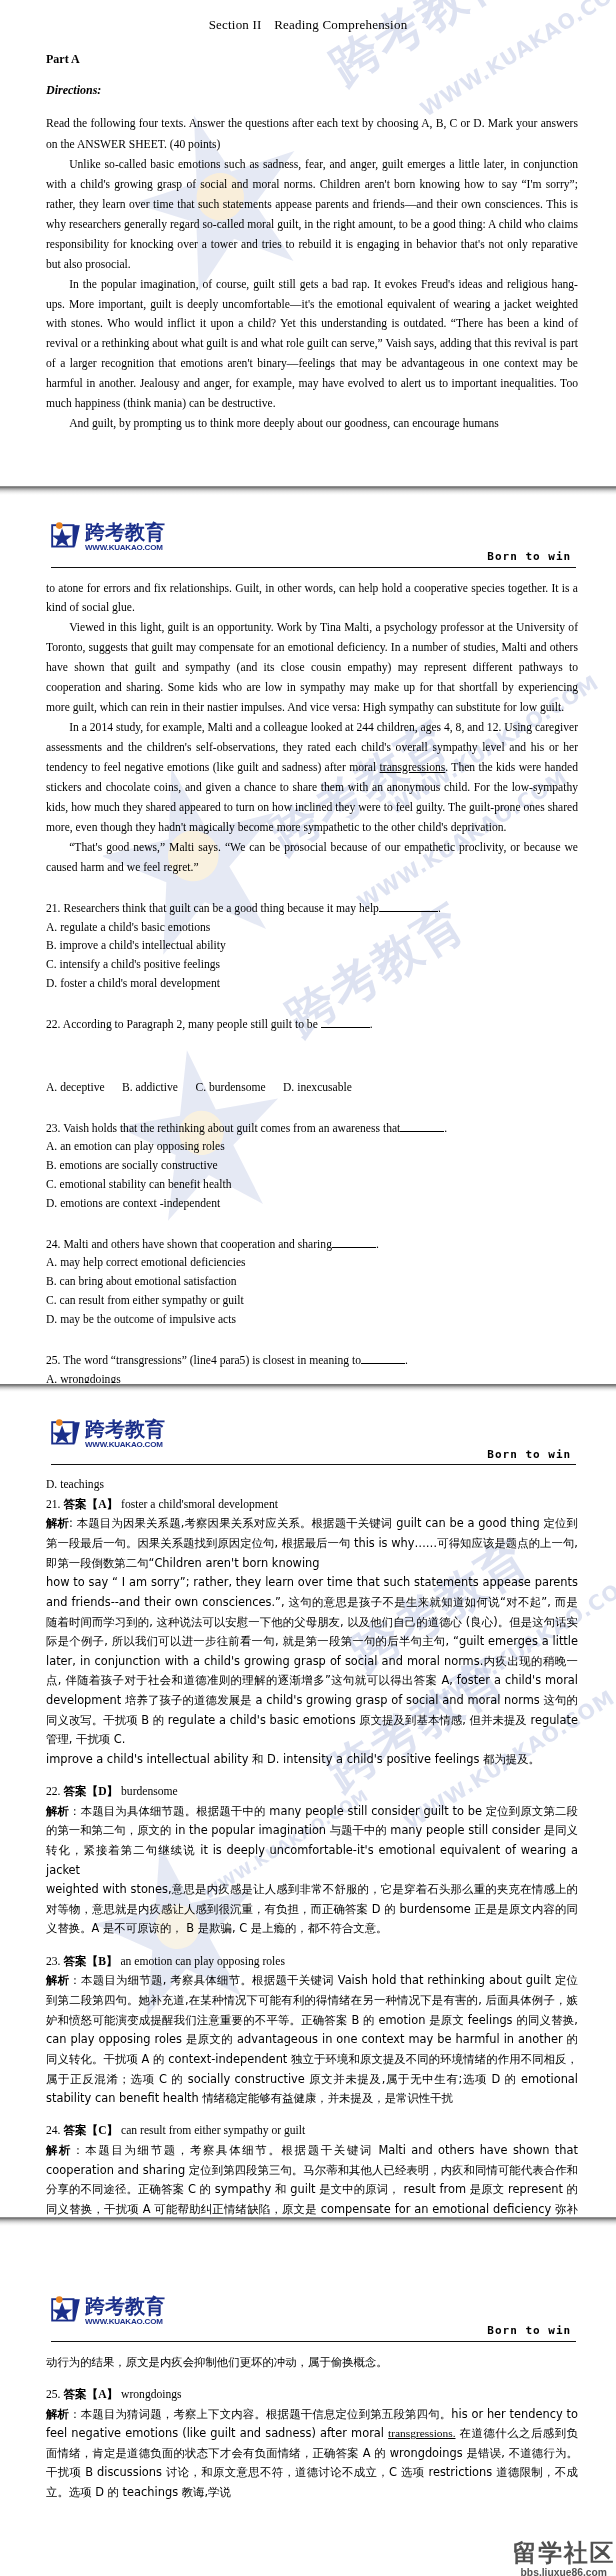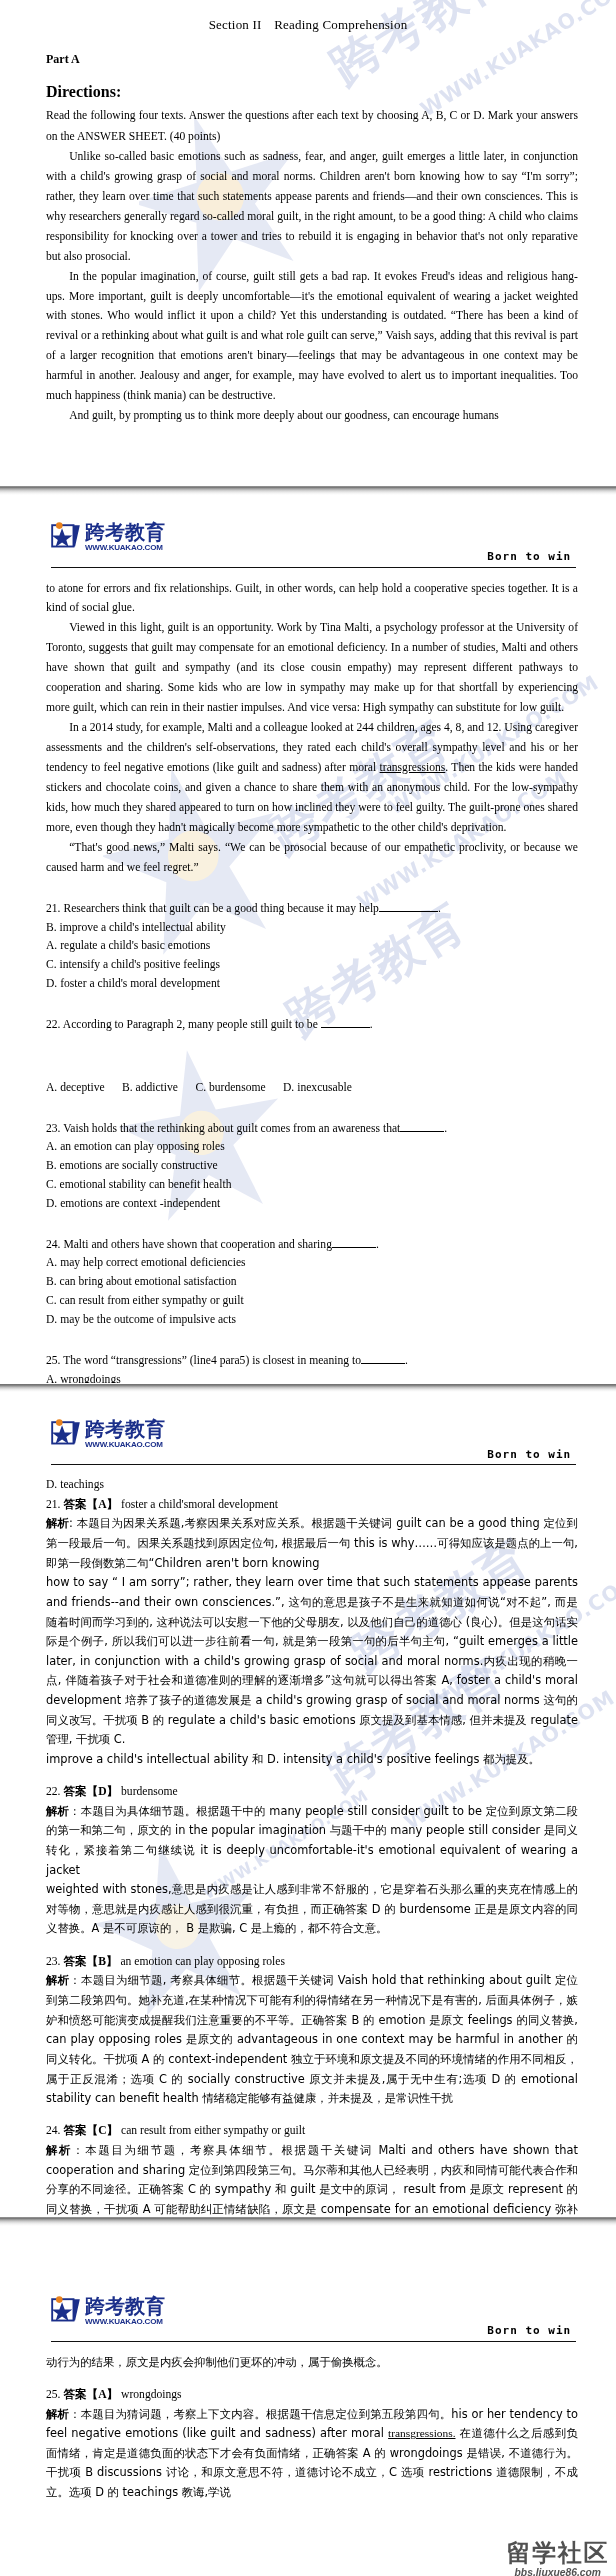--- a/index.html
+++ b/index.html
@@ -39,23 +39,24 @@
     margin: 17.4px 0 0 0;
     letter-spacing: 0.2px;
   }
   .section-title .gap { display:inline-block; width: 12.7px; }
   .part-a {
     font-size: 12px;
     font-weight: bold;
     margin: 19px 0 0 0;
   }
   .directions {
-    font-size: 16px;
-    font-weight: bold;
-    margin: 16px 0 5px 0;
+    font-size: 12px;
+    font-weight: bold;
+    margin: 16px 0 16px 0;
+    font-style: italic;
   }
   p.para {
     font-size: 11.6px;
     line-height: 1.72;
     margin: 0;
     text-align: justify;
     text-justify: inter-word;
   }
   p.indent { text-indent: 2em; }
   .text-label {
@@ -169,40 +170,39 @@
   .wm.big { font-size: 48px; transform: rotate(-32deg); letter-spacing: 1.6px; }
   .wm.url { font-size: 20.6px; transform: rotate(-32deg); letter-spacing: 0.8px; }
   .wm-star {
     position: absolute;
     pointer-events: none;
     opacity: .42;
     z-index: 4;
   }
   .bbs-wm {
     position: absolute;
-    right: 7px; bottom: 8px;
+    right: 1px; bottom: 8px;
     z-index: 20;
     text-align: center;
     opacity: .88;
   }
   .bbs-cn {
     font-family: "DejaVu Sans", sans-serif;
     font-weight: bold;
     font-size: 24px;
     color: #3a3a3a;
     letter-spacing: 1.6px;
     line-height: 1;
   }
   .bbs-url {
     font-family: "Liberation Sans", sans-serif;
     font-weight: bold;
     font-size: 10.3px;
     color: #3a3a3a;
     margin-top: 1.6px;
-    font-style: italic;
   }
   .content-layer { position: relative; z-index: 10; }
 </style>
 </head>
 <body>
 
 <div class="page" style="height:485px;">
   <div class="wm big" style="left:321px; top:-12.7px;">跨考教育</div>
   <div class="wm url" style="left:404px; top:35px;">WWW.KUAKAO.COM</div>
   <svg class="wm-star" width="166" height="198" viewBox="0 0 210 250" style="left:139px; top:103px;">
@@ -274,22 +274,22 @@
       </p>
       <p class="para indent">“That's good news,” Malti says. “We can be prosocial because of our empathetic proclivity, or because we caused harm and we feel regret.”</p>
 
       <div class="spacer-lg"></div>
 
       <div>
         <p class="q q-stem">
           <span>21.</span>
           <span>Researchers think that guilt can be a good thing because it may help</span><span class="blank w1"></span><span>.</span>
         </p>
+        <p class="q">A. regulate a child's basic emotions</p>
         <p class="q">B. improve a child's intellectual ability</p>
-        <p class="q">A. regulate a child's basic emotions</p>
         <p class="q">C. intensify a child's positive feelings</p>
         <p class="q">D. foster a child's moral development</p>
       </div>
 
       <div class="spacer-lg"></div>
 
       <div>
         <p class="q q-stem">
           <span>22.</span>
           <span>According to Paragraph 2, many people still guilt to be</span> <span class="blank w2"></span><span>.</span>

